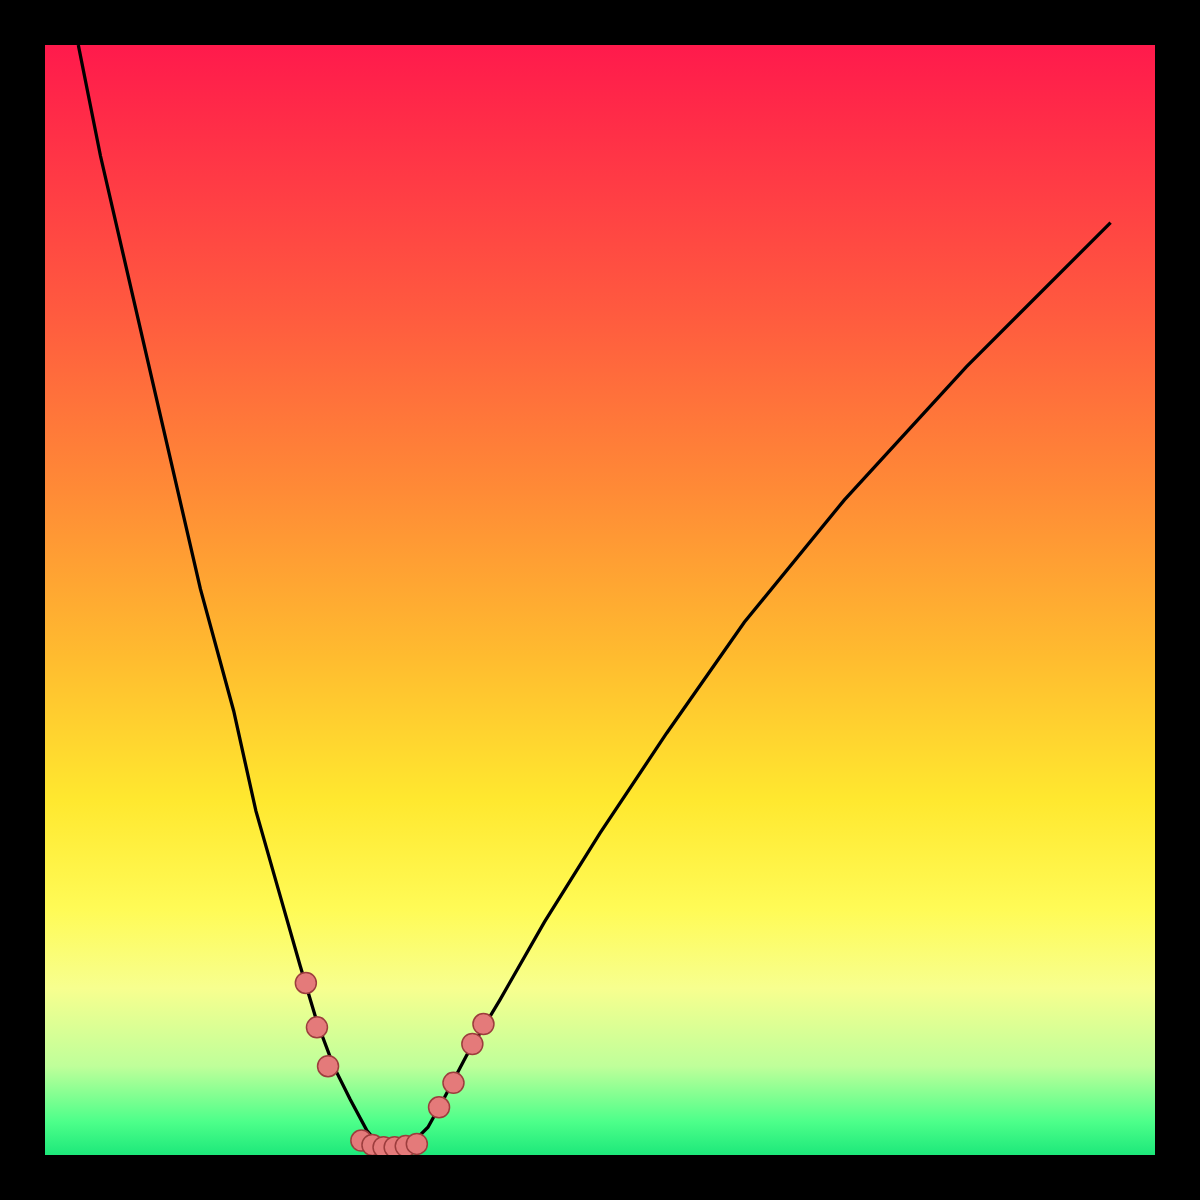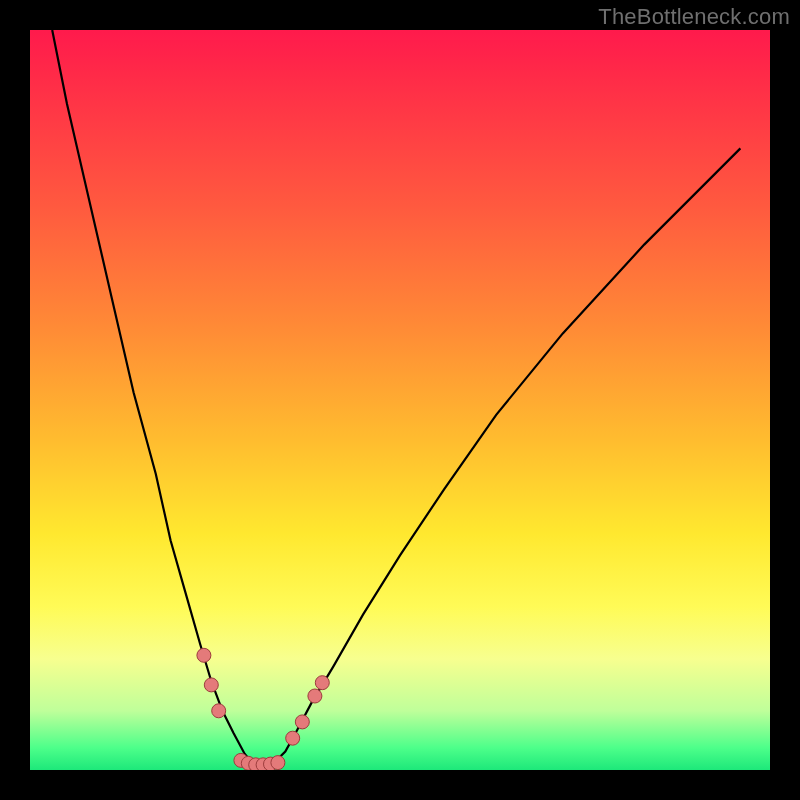--- a/index.html
+++ b/index.html
@@ -54,21 +54,20 @@
     left: 0;
     top: 0;
     width: 740px;
     height: 740px;
   }
 </style>
 </head>
 <body>
 
 <div class="outer">
-  <div class="watermark">TheBottleneck.com</div>
 
   <div class="plot">
     <svg class="curve" viewBox="0 0 740 740" preserveAspectRatio="none">
       <path id="curve-path" fill="none" stroke="#000000" stroke-width="2.2" d="M22.20 0.00 L37.00 74.00 L59.20 170.20 L81.40 266.40 L103.60 362.60 L125.80 444.00 L140.60 510.60 L155.40 562.40 L170.20 614.20 L181.30 651.20 L192.40 680.80 L203.50 703.00 L214.60 723.72 L222.00 732.60 L229.40 735.56 L236.80 735.56 L244.20 732.60 L255.30 721.50 L266.40 701.52 L281.20 673.40 L303.40 636.40 L333.00 584.60 L370.00 525.40 L414.40 458.80 L466.20 384.80 L532.80 303.40 L614.20 214.60 L710.40 118.40"></path>
       <g id="markers">
           <circle cx="173.90" cy="625.30" r="7" fill="#e47a7a" stroke="#9c3d3d" stroke-width="1"></circle>
           <circle cx="181.30" cy="654.90" r="7" fill="#e47a7a" stroke="#9c3d3d" stroke-width="1"></circle>
           <circle cx="188.70" cy="680.80" r="7" fill="#e47a7a" stroke="#9c3d3d" stroke-width="1"></circle>
           <circle cx="210.90" cy="730.38" r="7" fill="#e47a7a" stroke="#9c3d3d" stroke-width="1"></circle>
           <circle cx="218.30" cy="733.34" r="7" fill="#e47a7a" stroke="#9c3d3d" stroke-width="1"></circle>

